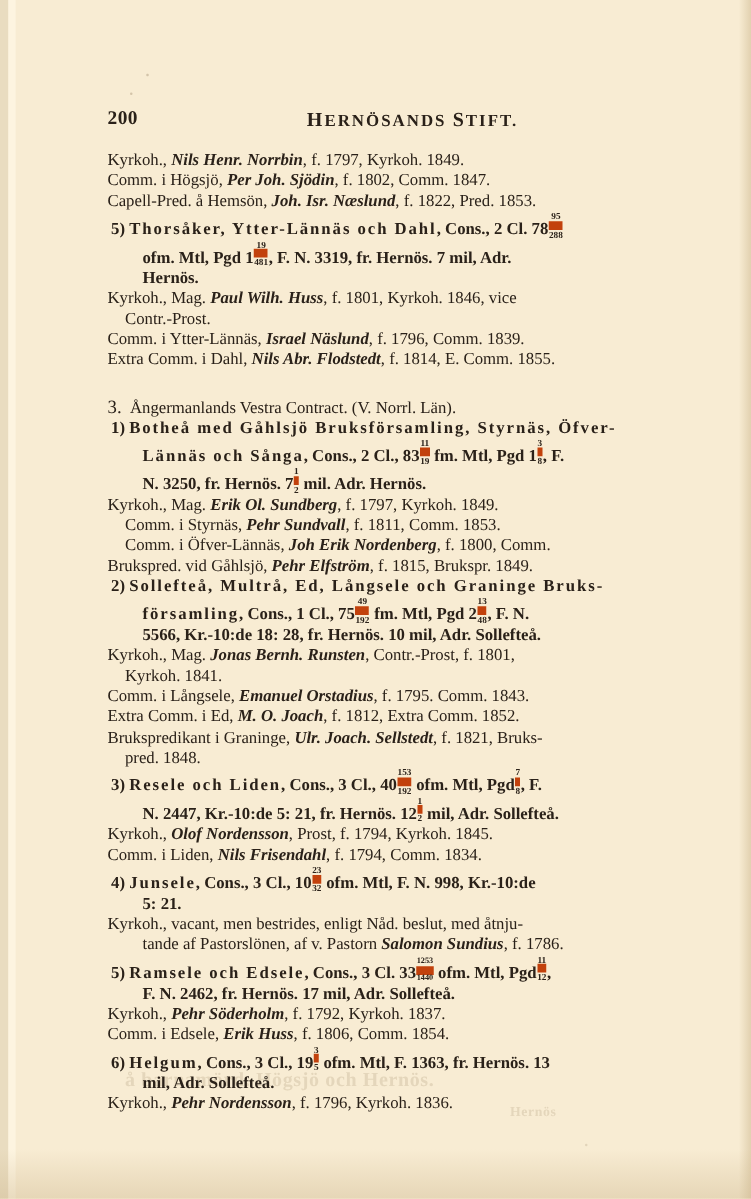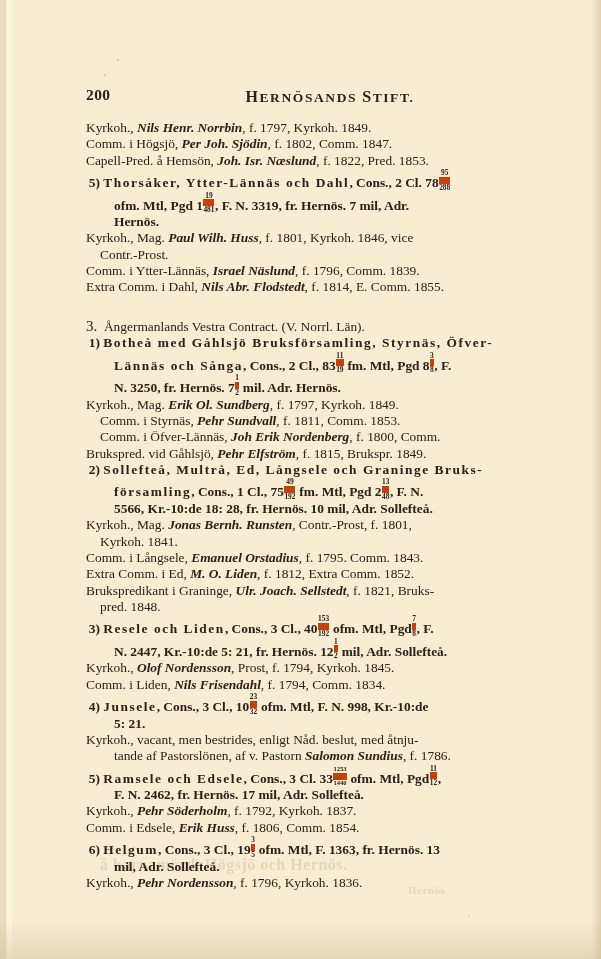--- a/index.html
+++ b/index.html
@@ -115,33 +115,33 @@
       <div class="ln indent1"><span>Capell-Pred. å Hemsön, </span><span class="i">Joh. Isr. Næslund</span><span>, f. 1822, Pred. 1853.</span></div>
       <div class="ln indent2"><span class="marker b">5)</span> <span class="sp">Thorsåker, Ytter-Lännäs och Dahl</span><span class="b">, Cons., 2 Cl. 78</span><span class="frac"><span class="n">95</span><span class="d">288</span></span></div>
       <div class="ln indent3"><span class="b">ofm. Mtl, Pgd 1</span><span class="frac"><span class="n">19</span><span class="d">481</span></span><span class="b">, F. N. 3319, fr. Hernös. 7 mil, Adr.</span></div>
       <div class="ln indent3"><span class="b">Hernös.</span></div>
       <div class="ln indent1"><span>Kyrkoh., Mag. </span><span class="i">Paul Wilh. Huss</span><span>, f. 1801, Kyrkoh. 1846, vice</span></div>
       <div class="ln indent2"><span>Contr.-Prost.</span></div>
       <div class="ln indent1"><span>Comm. i Ytter-Lännäs, </span><span class="i">Israel Näslund</span><span>, f. 1796, Comm. 1839.</span></div>
       <div class="ln indent1"><span>Extra Comm. i Dahl, </span><span class="i">Nils Abr. Flodstedt</span><span>, f. 1814, E. Comm. 1855.</span></div>
       <div class="ln" style="margin-top: 22px; "><span class="no" style="font-size:15px">3.</span>&nbsp; <span class="title">Ångermanlands Vestra Contract.</span> <span class="paren">(V. Norrl. Län).</span></div>
       <div class="ln indent2"><span class="marker b">1)</span> <span class="sp">Botheå med Gåhlsjö Bruksförsamling, Styrnäs, Öfver-</span></div>
-      <div class="ln indent3"><span class="sp">Lännäs och Sånga</span><span class="b">, Cons., 2 Cl., 83</span><span class="frac"><span class="n">11</span><span class="d">19</span></span><span class="b"> fm. Mtl, Pgd 8</span><span class="frac"><span class="n">3</span><span class="d">8</span></span><span class="b">, F.</span></div>
+      <div class="ln indent3"><span class="sp">Lännäs och Sånga</span><span class="b">, Cons., 2 Cl., 83</span><span class="frac"><span class="n">11</span><span class="d">19</span></span><span class="b"> fm. Mtl, Pgd 1</span><span class="frac"><span class="n">3</span><span class="d">8</span></span><span class="b">, F.</span></div>
       <div class="ln indent3"><span class="b">N. 3250, fr. Hernös. 7</span><span class="frac"><span class="n">1</span><span class="d">2</span></span><span class="b"> mil. Adr. Hernös.</span></div>
       <div class="ln indent1"><span>Kyrkoh., Mag. </span><span class="i">Erik Ol. Sundberg</span><span>, f. 1797, Kyrkoh. 1849.</span></div>
       <div class="ln indent2"><span>Comm. i Styrnäs, </span><span class="i">Pehr Sundvall</span><span>, f. 1811, Comm. 1853.</span></div>
       <div class="ln indent2"><span>Comm. i Öfver-Lännäs, </span><span class="i">Joh Erik Nordenberg</span><span>, f. 1800, Comm.</span></div>
       <div class="ln indent1"><span>Brukspred. vid Gåhlsjö, </span><span class="i">Pehr Elfström</span><span>, f. 1815, Brukspr. 1849.</span></div>
       <div class="ln indent2"><span class="marker b">2)</span> <span class="sp">Sollefteå, Multrå, Ed, Långsele och Graninge Bruks-</span></div>
       <div class="ln indent3"><span class="sp">församling</span><span class="b">, Cons., 1 Cl., 75</span><span class="frac"><span class="n">49</span><span class="d">192</span></span><span class="b"> fm. Mtl, Pgd 2</span><span class="frac"><span class="n">13</span><span class="d">48</span></span><span class="b">, F. N.</span></div>
       <div class="ln indent3"><span class="b">5566, Kr.-10:de 18: 28, fr. Hernös. 10 mil, Adr. Sollefteå.</span></div>
       <div class="ln indent1"><span>Kyrkoh., Mag. </span><span class="i">Jonas Bernh. Runsten</span><span>, Contr.-Prost, f. 1801,</span></div>
       <div class="ln indent2"><span>Kyrkoh. 1841.</span></div>
       <div class="ln indent1"><span>Comm. i Långsele, </span><span class="i">Emanuel Orstadius</span><span>, f. 1795. Comm. 1843.</span></div>
-      <div class="ln indent1"><span>Extra Comm. i Ed, </span><span class="i">M. O. Liden</span><span>, f. 1812, Extra Comm. 1852.</span></div>
+      <div class="ln indent1"><span>Extra Comm. i Ed, </span><span class="i">M. O. Joach</span><span>, f. 1812, Extra Comm. 1852.</span></div>
       <div class="ln indent1"><span>Brukspredikant i Graninge, </span><span class="i">Ulr. Joach. Sellstedt</span><span>, f. 1821, Bruks-</span></div>
       <div class="ln indent2"><span>pred. 1848.</span></div>
       <div class="ln indent2"><span class="marker b">3)</span> <span class="sp">Resele och Liden</span><span class="b">, Cons., 3 Cl., 40</span><span class="frac"><span class="n">153</span><span class="d">192</span></span><span class="b"> ofm. Mtl, Pgd</span><span class="frac"><span class="n">7</span><span class="d">8</span></span><span class="b">, F.</span></div>
       <div class="ln indent3"><span class="b">N. 2447, Kr.-10:de 5: 21, fr. Hernös. 12</span><span class="frac"><span class="n">1</span><span class="d">2</span></span><span class="b"> mil, Adr. Sollefteå.</span></div>
       <div class="ln indent1"><span>Kyrkoh., </span><span class="i">Olof Nordensson</span><span>, Prost, f. 1794, Kyrkoh. 1845.</span></div>
       <div class="ln indent1"><span>Comm. i Liden, </span><span class="i">Nils Frisendahl</span><span>, f. 1794, Comm. 1834.</span></div>
       <div class="ln indent2"><span class="marker b">4)</span> <span class="sp">Junsele</span><span class="b">, Cons., 3 Cl., 10</span><span class="frac"><span class="n">23</span><span class="d">32</span></span><span class="b"> ofm. Mtl, F. N. 998, Kr.-10:de</span></div>
       <div class="ln indent3"><span class="b">5: 21.</span></div>
       <div class="ln indent1"><span>Kyrkoh., vacant, men bestrides, enligt Nåd. beslut, med åtnju-</span></div>
       <div class="ln indent3"><span>tande af Pastorslönen, af v. Pastorn </span><span class="i">Salomon Sundius</span><span>, f. 1786.</span></div>

